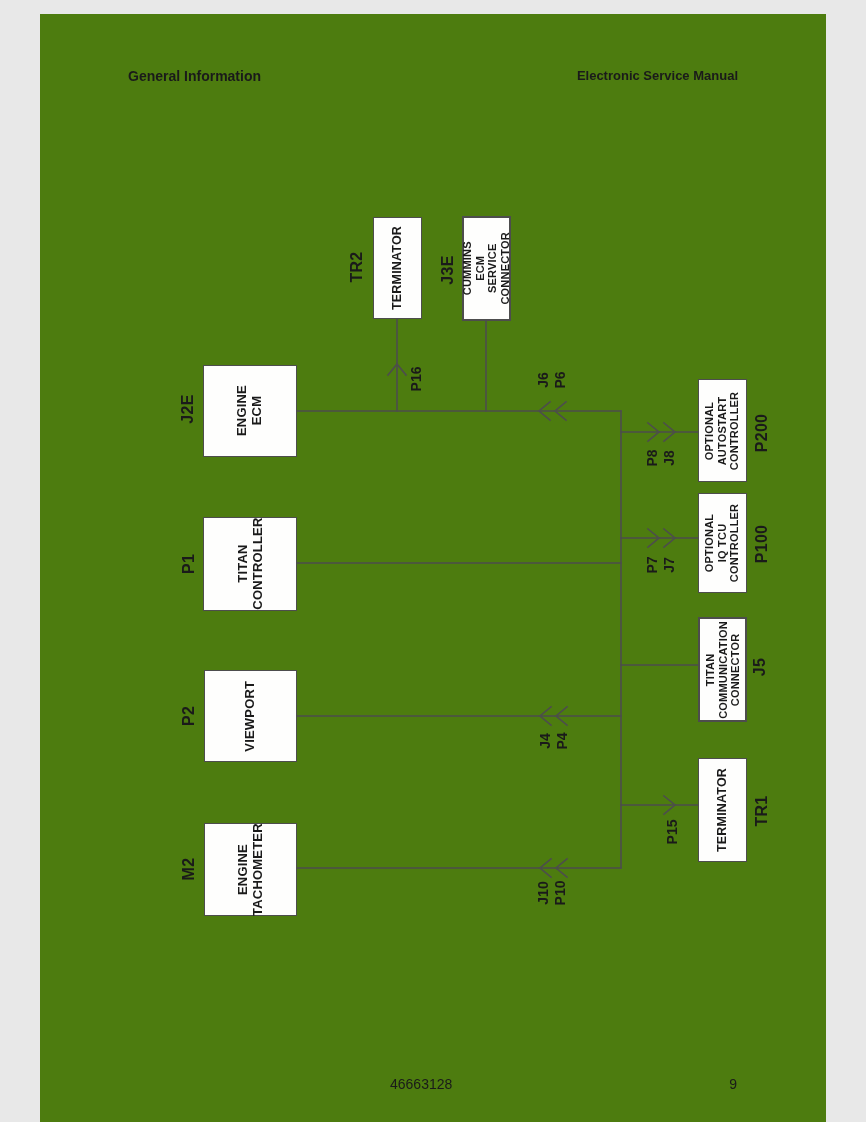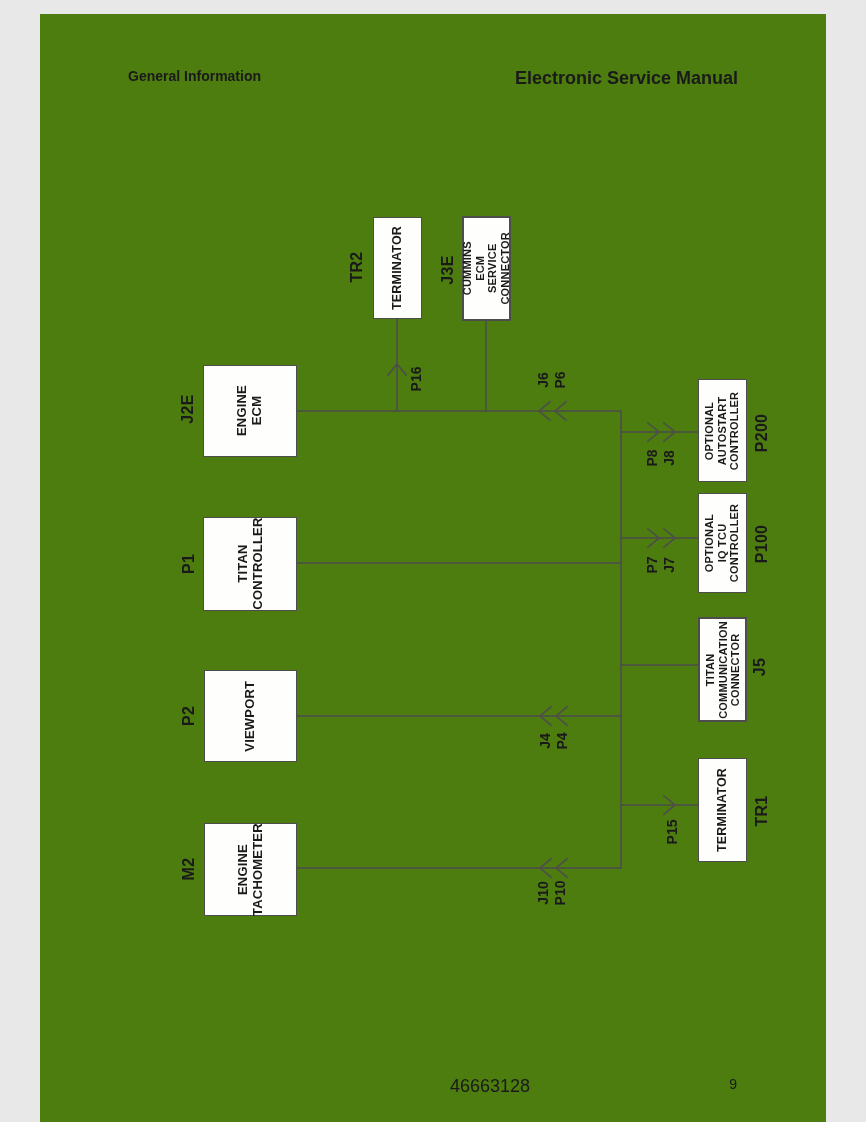--- a/index.html
+++ b/index.html
@@ -11,30 +11,30 @@
     font-family:"Liberation Sans", sans-serif;
     color:#1a1a1a;
     overflow:hidden;
   }
   .hdr-left {
     position:absolute; left:88px; top:54px;
     font-size:14px; font-weight:bold;
   }
   .hdr-right {
     position:absolute; right:88px; top:54px;
-    font-size:18px; font-weight:bold;
+    font-size:13px; font-weight:bold;
   }
   .fig-title {
     position:absolute; left:0; top:143px; width:100%;
     text-align:center; font-size:15px; font-weight:bold;
     letter-spacing:0.2px;
   }
   .ftr-doc {
     position:absolute; left:350px; top:1062px; width:140px;
-    text-align:right; font-size:18px;
+    text-align:left; font-size:14px;
   }
   .ftr-page {
     position:absolute; right:89px; top:1062px;
     font-size:14px;
   }
   .diagram { position:absolute; left:0; top:0; width:866px; height:1122px; }
   svg.wires { position:absolute; left:0; top:0; }
   .box {
     position:absolute;
     border:1.5px solid #4d4d4d;

